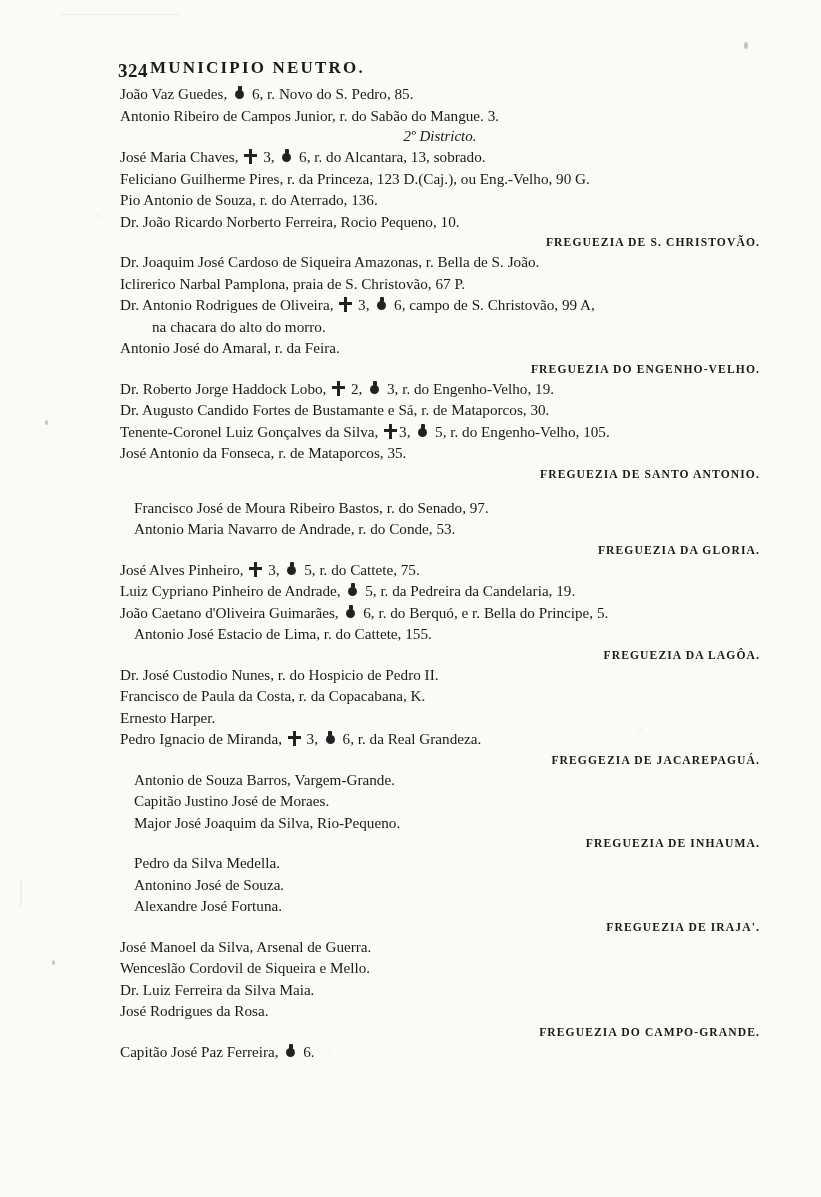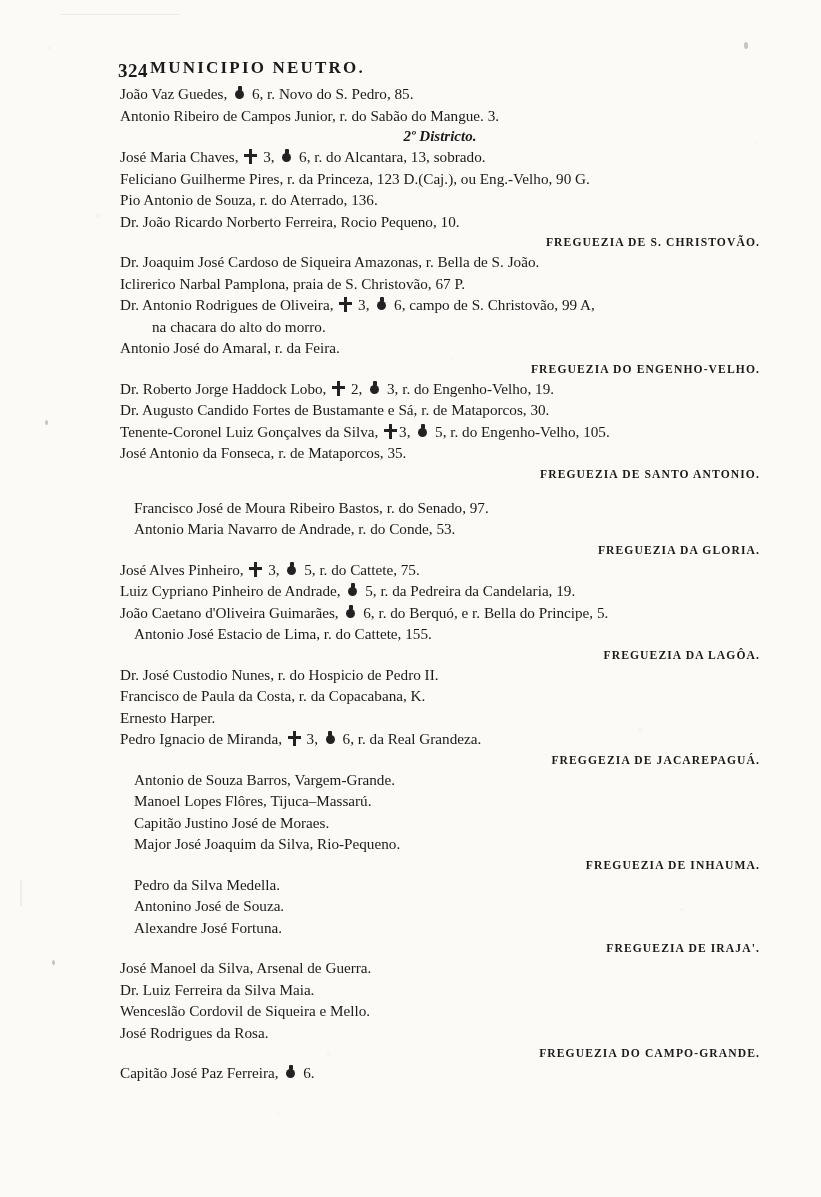--- a/index.html
+++ b/index.html
@@ -83,21 +83,21 @@
     font-size: 11.6px;
     font-weight: bold;
     letter-spacing: 1.1px;
     margin: 3px 0 2px 0;
     line-height: 15px;
   }
   .subhead {
     text-align: center;
     font-size: 15px;
     font-style: italic;
-    font-weight: bold;
+    font-weight: normal;
     margin: 1px 0 2px 0;
     line-height: 18px;
   }
   .gap {
     height: 14px;
   }
   
   .ord {
     display: inline-block;
     vertical-align: -2px;
@@ -199,29 +199,28 @@
         <div class="entry">Luiz Cypriano Pinheiro de Andrade, <span class="ord ord-medal"></span> 5, r. da Pedreira da Candelaria, 19.</div>
         <div class="entry">João Caetano d'Oliveira Guimarães, <span class="ord ord-medal"></span> 6, r. do Berquó, e r. Bella do Principe, 5.</div>
         <div class="entry indent">Antonio José Estacio de Lima, r. do Cattete, 155.</div>
         <div class="section-head">FREGUEZIA DA LAGÔA.</div>
         <div class="entry">Dr. José Custodio Nunes, r. do Hospicio de Pedro II.</div>
         <div class="entry">Francisco de Paula da Costa, r. da Copacabana, K.</div>
         <div class="entry">Ernesto Harper.</div>
         <div class="entry">Pedro Ignacio de Miranda, <span class="ord ord-cross"></span> 3, <span class="ord ord-medal"></span> 6, r. da Real Grandeza.</div>
         <div class="section-head">FREGGEZIA DE JACAREPAGUÁ.</div>
         <div class="entry indent">Antonio de Souza Barros, Vargem-Grande.</div>
-        <div class="entry indent">Manoel Lopes Flôres, Tijuca–Massarú.</div>
         <div class="entry indent">Capitão Justino José de Moraes.</div>
         <div class="entry indent">Major José Joaquim da Silva, Rio-Pequeno.</div>
         <div class="section-head">FREGUEZIA DE INHAUMA.</div>
         <div class="entry indent">Pedro da Silva Medella.</div>
         <div class="entry indent">Antonino José de Souza.</div>
         <div class="entry indent">Alexandre José Fortuna.</div>
         <div class="section-head">FREGUEZIA DE IRAJA'.</div>
         <div class="entry">José Manoel da Silva, Arsenal de Guerra.</div>
+        <div class="entry">Wenceslão Cordovil de Siqueira e Mello.</div>
         <div class="entry">Dr. Luiz Ferreira da Silva Maia.</div>
-        <div class="entry">Wenceslão Cordovil de Siqueira e Mello.</div>
         <div class="entry">José Rodrigues da Rosa.</div>
         <div class="section-head">FREGUEZIA DO CAMPO-GRANDE.</div>
         <div class="entry">Capitão José Paz Ferreira, <span class="ord ord-medal"></span> 6.</div>
       </div>
   </div>
 </div>
 
 </body></html>

